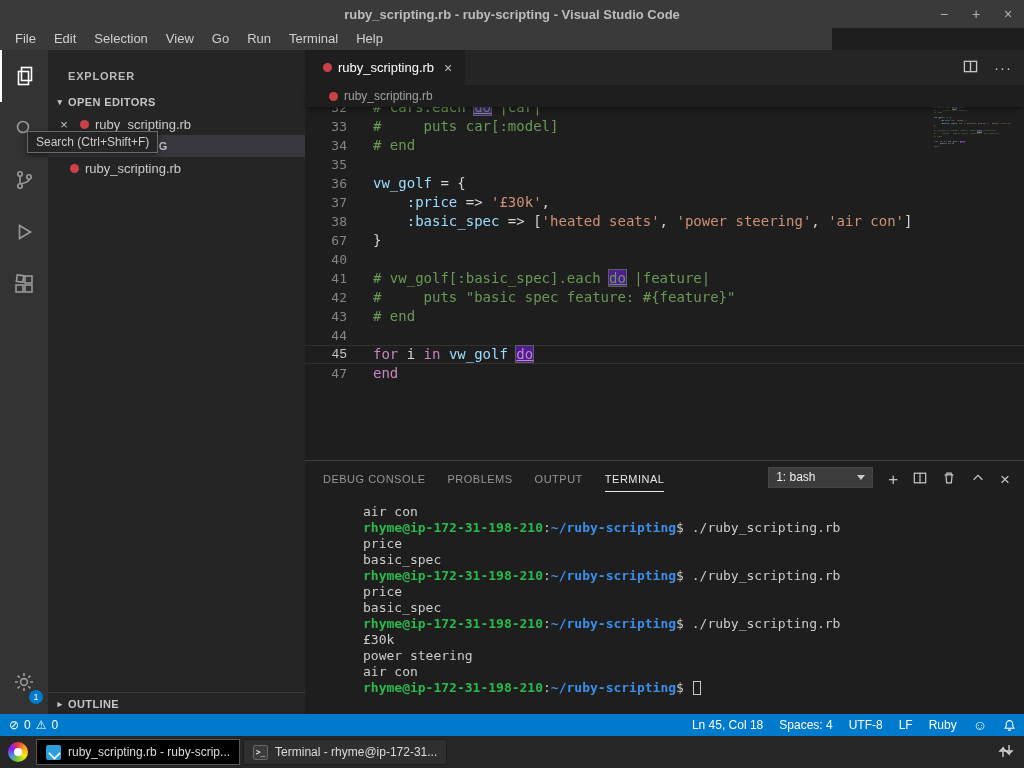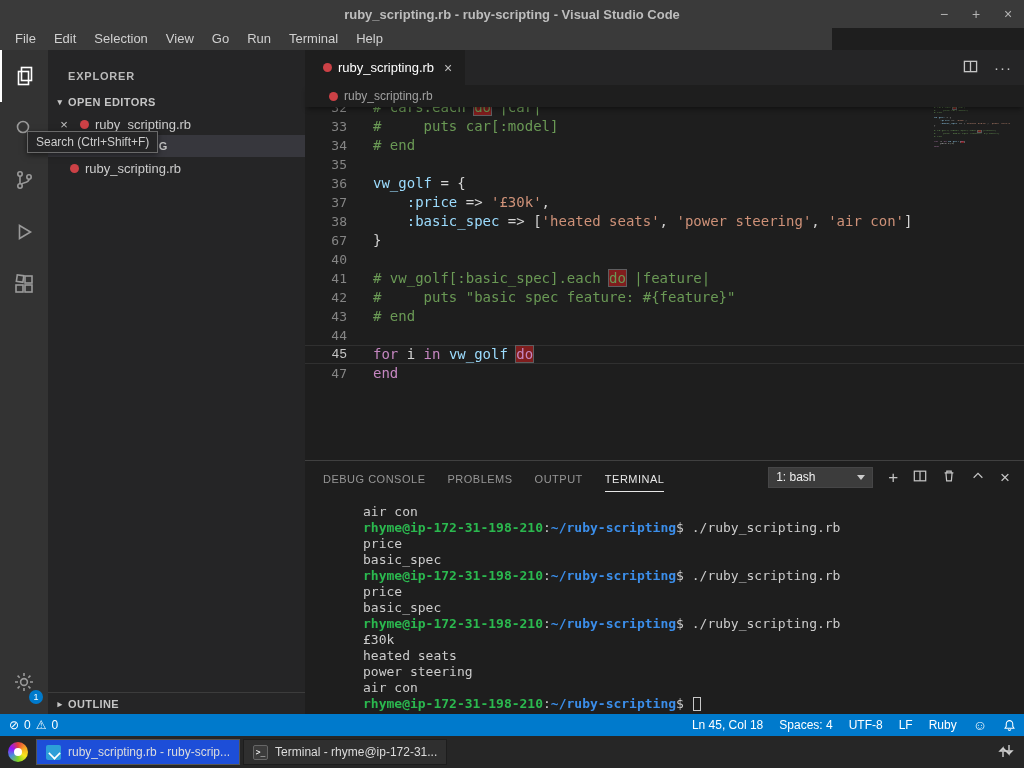--- a/index.html
+++ b/index.html
@@ -50,32 +50,32 @@
   #breadcrumb .bc-label{color:#a0a0a0;font-size:12px;}
 
   #code{position:absolute;left:0;top:57px;width:719px;height:353px;overflow:hidden;}
   #code-lines{margin-top:-9px;}
   .code-line{display:flex;height:19px;line-height:19px;white-space:pre;font-family:"DejaVu Sans Mono",monospace;font-size:14px;width:100%;}
   .code-line .ln{flex:none;width:60px;padding-right:18px;text-align:right;color:#858585;font-size:13px;}
   .code-line .lc{padding-left:8px;color:#d4d4d4;}
   .code-line.current{box-shadow:inset 0 1px 0 #303030, inset 0 -1px 0 #303030;}
   .code-line.current .ln{color:#c6c6c6;font-family:Liberation Mono, monospace;}
   .tk-cm{color:#6a9955;} .tk-str{color:#ce9178;} .tk-kw{color:#c586c0;} .tk-var{color:#9cdcfe;} .tk-num{color:#b5cea8;} .tk-pln{color:#d4d4d4;}
-  .tk-hl{background:#7f1d1d;box-shadow:0 0 0 1px #5e5e60;}
+  .tk-hl{background:#4c1d95;box-shadow:0 0 0 1px #5e5e60;text-decoration:underline;}
 
   #minimap{position:absolute;right:14px;top:57px;width:76px;height:110px;overflow:hidden;opacity:.95;}
   .mini-line{height:2.6px;line-height:2.6px;font-family:"DejaVu Sans Mono",monospace;font-size:2.6px;white-space:pre;overflow:hidden;color:#d4d4d4;}
 
   
   #panel{position:absolute;left:305px;top:460px;width:719px;height:254px;background:#1e1e1e;border-top:1px solid #404040;}
   #panel-header{height:32px;display:flex;align-items:center;padding:0 14px 0 18px;}
   .panel-tab{font-size:11px;letter-spacing:.5px;color:#969696;margin-right:22px;padding:10px 0 6px;border-bottom:1px solid transparent;}
   .panel-tab.active{color:#e7e7e7;border-bottom:1px solid #e7e7e7;}
   #panel-spacer{flex:1;}
-  #panel-controls{display:flex;align-items:center;gap:15px;}
+  #panel-controls{display:flex;align-items:flex-end;gap:15px;}
   #shell-select{width:105px;height:21px;background:#3c3c3c;border:1px solid #464647;color:#f0f0f0;font-size:12px;display:flex;align-items:center;justify-content:space-between;padding:0 7px;}
   .dd-arrow{width:0;height:0;border-left:4px solid transparent;border-right:4px solid transparent;border-top:5px solid #cccccc;}
   .panel-icon{color:#c5c5c5;font-size:17px;line-height:1;}
   .panel-icon svg{stroke:#c5c5c5;fill:none;stroke-width:1.4;}
 
   #terminal{position:absolute;left:0;top:33px;width:719px;height:221px;padding:10px 0 0 19px;overflow:hidden;}
   .term-line{height:16px;line-height:16px;font-family:"DejaVu Sans Mono",monospace;font-size:13px;white-space:pre;color:#cccccc;margin-left:39px;}
   .t-g{color:#2bb94f;font-weight:bold;} .t-b{color:#3b8eea;font-weight:bold;} .t-w{color:#cccccc;}
   .t-cursor{display:inline-block;width:8px;height:14px;border:1px solid #c8c8c8;vertical-align:text-bottom;margin-left:1px;}
 
@@ -85,21 +85,21 @@
   #status-right{position:absolute;right:8px;top:0;height:22px;display:flex;align-items:center;gap:16px;}
   .status-item{color:#ffffff;}
   .status-glyph{font-size:12px;}
   #status-bell svg,#status-smiley{display:block;}
 
   
   #taskbar{position:absolute;left:0;top:736px;width:1024px;height:32px;background:#262626;display:flex;align-items:center;padding:0 8px;}
   #tb-logo{width:20px;height:20px;border-radius:50%;background:conic-gradient(#e43f3f,#f5a623,#f8e71c,#7ed321,#4a90d9,#9013fe,#e43f3f);position:relative;flex:none;margin-right:8px;}
   #tb-logo::after{content:"";position:absolute;left:6px;top:6px;width:8px;height:8px;border-radius:50%;background:#ffffff;}
   .tb-btn{height:26px;display:flex;align-items:center;gap:7px;padding:0 9px;margin-right:3px;color:#dcdcdc;font-size:12px;max-width:222px;overflow:hidden;white-space:nowrap;}
-  .tb-btn.active{background:#1d4ed8;border:1px solid #555555;}
+  .tb-btn.active{background:#000000;border:1px solid #555555;}
   .tb-btn.normal{background:#2f2f2f;border:1px solid #1d1d1d;}
   .tb-vscode-icon{width:15px;height:15px;background:#2c9fd8;border-radius:2px;flex:none;position:relative;}
   .tb-vscode-icon::after{content:"";position:absolute;left:3px;top:3px;width:9px;height:9px;border-left:2px solid #fff;border-bottom:2px solid #fff;transform:rotate(-45deg) scale(.8);}
   .tb-term-icon{width:15px;height:15px;background:#3c3c3c;border:1px solid #666;border-radius:2px;flex:none;color:#fff;font-size:8px;line-height:13px;text-align:center;font-family:"DejaVu Sans Mono",monospace;}
   #tb-net{position:absolute;right:10px;top:6px;}
 </style>
 </head>
 <body>
 
 <div id="root">
@@ -296,21 +296,20 @@
     <div id="terminal">
         <div class="term-line"><span class="t-w">air con</span></div>
         <div class="term-line"><span class="t-g">rhyme@ip-172-31-198-210</span><span class="t-w">:</span><span class="t-b">~/ruby-scripting</span><span class="t-w">$ ./ruby_scripting.rb</span></div>
         <div class="term-line"><span class="t-w">price</span></div>
         <div class="term-line"><span class="t-w">basic_spec</span></div>
         <div class="term-line"><span class="t-g">rhyme@ip-172-31-198-210</span><span class="t-w">:</span><span class="t-b">~/ruby-scripting</span><span class="t-w">$ ./ruby_scripting.rb</span></div>
         <div class="term-line"><span class="t-w">price</span></div>
         <div class="term-line"><span class="t-w">basic_spec</span></div>
         <div class="term-line"><span class="t-g">rhyme@ip-172-31-198-210</span><span class="t-w">:</span><span class="t-b">~/ruby-scripting</span><span class="t-w">$ ./ruby_scripting.rb</span></div>
         <div class="term-line"><span class="t-w">£30k</span></div>
-        <div class="term-line"><span class="t-w">heated seats</span></div>
         <div class="term-line"><span class="t-w">power steering</span></div>
         <div class="term-line"><span class="t-w">air con</span></div>
         <div class="term-line"><span class="t-g">rhyme@ip-172-31-198-210</span><span class="t-w">:</span><span class="t-b">~/ruby-scripting</span><span class="t-w">$ </span><span class="t-cursor"></span></div>
       </div>
   </div>
 
   <div id="statusbar">
     <div id="status-left">
       <span class="status-glyph">⊘</span>
       <span class="status-item">0</span>

